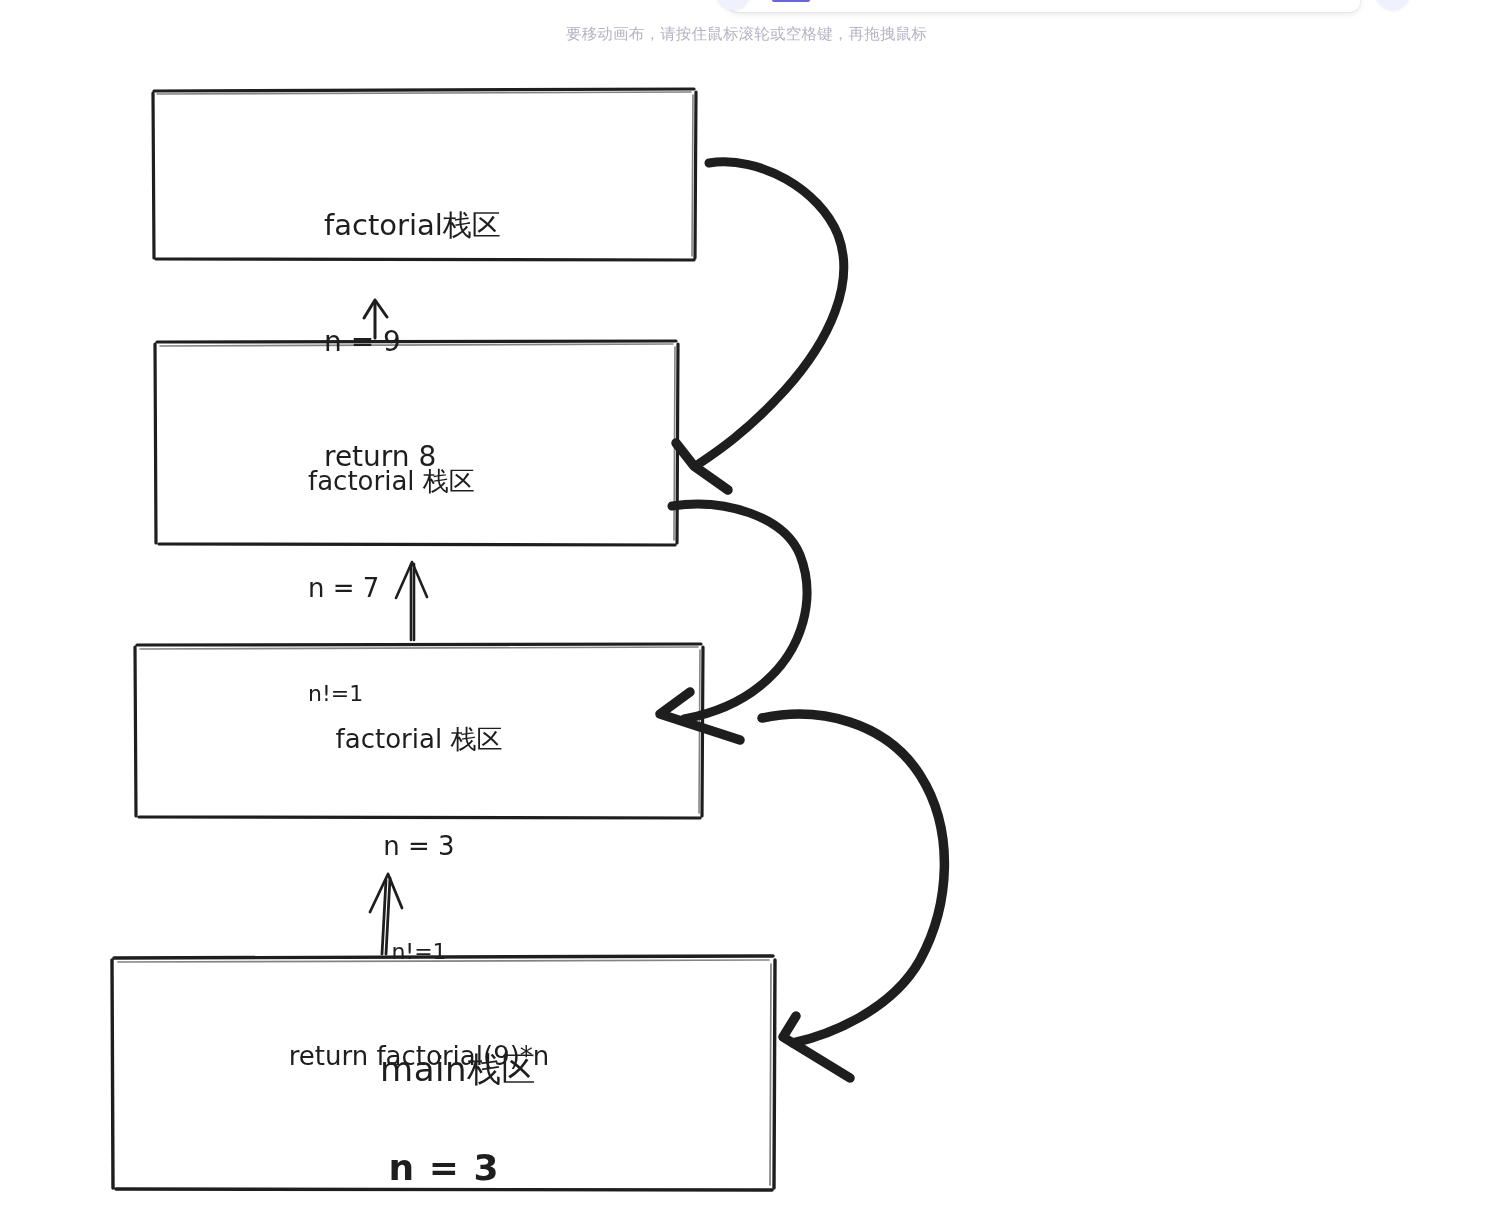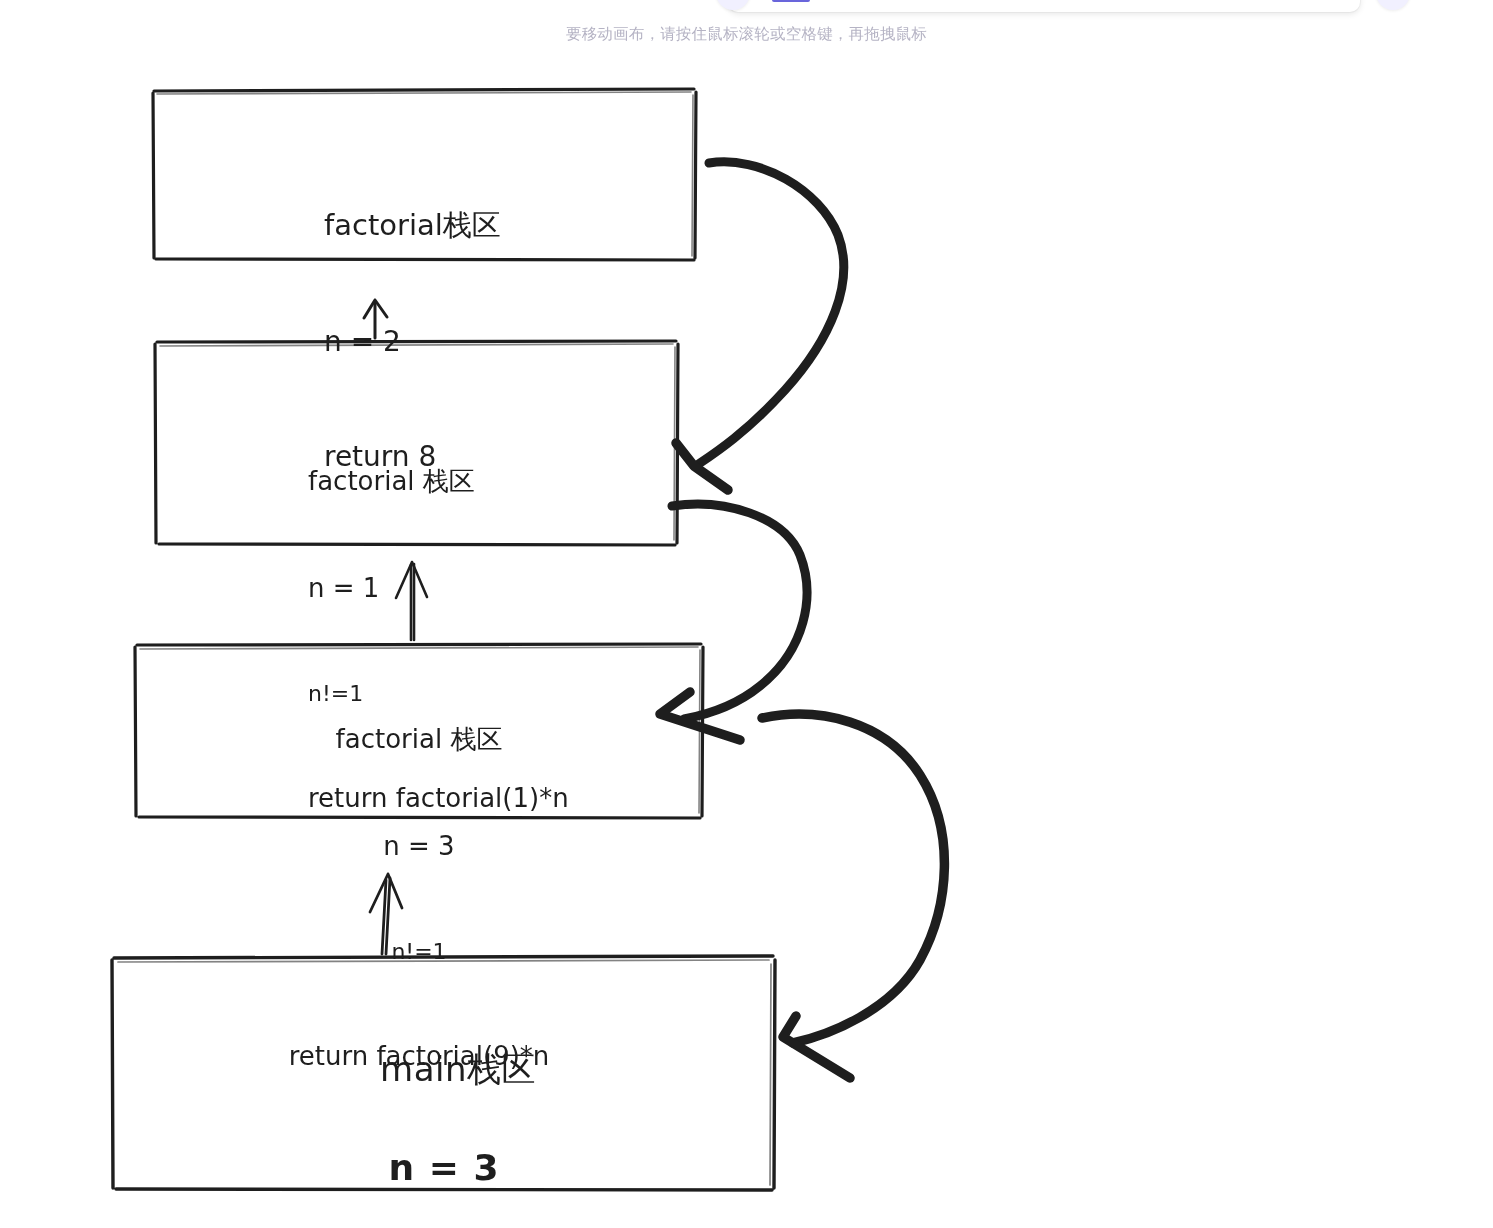--- a/index.html
+++ b/index.html
@@ -211,29 +211,28 @@
     </g>
   </svg>
 
   <div class="shape-hit" style="left:153px;top:89px;width:543px;height:171px;"></div>
   <div class="shape-hit" style="left:155px;top:341px;width:523px;height:204px;"></div>
   <div class="shape-hit" style="left:135px;top:644px;width:568px;height:174px;"></div>
   <div class="shape-hit" style="left:112px;top:956px;width:663px;height:234px;"></div>
 
   <div class="stack-text" id="frame1-text">
     <span class="ln title">factorial栈区</span>
-    <span class="ln">n = 2</span>
+    <span class="ln">n = 9</span>
     <span class="ln">return 8</span>
   </div>
 
   <div class="stack-text" id="frame2-text">
     <span class="ln title">factorial 栈区</span>
-    <span class="ln">n = 1</span>
+    <span class="ln">n = 7</span>
     <span class="ln small">n!=1</span>
-    <span class="ln">return factorial(1)*n</span>
   </div>
 
   <div class="stack-text" id="frame3-text">
     <span class="ln title">factorial 栈区</span>
     <span class="ln">n = 3</span>
     <span class="ln small">n!=1</span>
     <span class="ln">return factorial(9)*n</span>
   </div>
 
   <div class="stack-text" id="frame-main-text">

